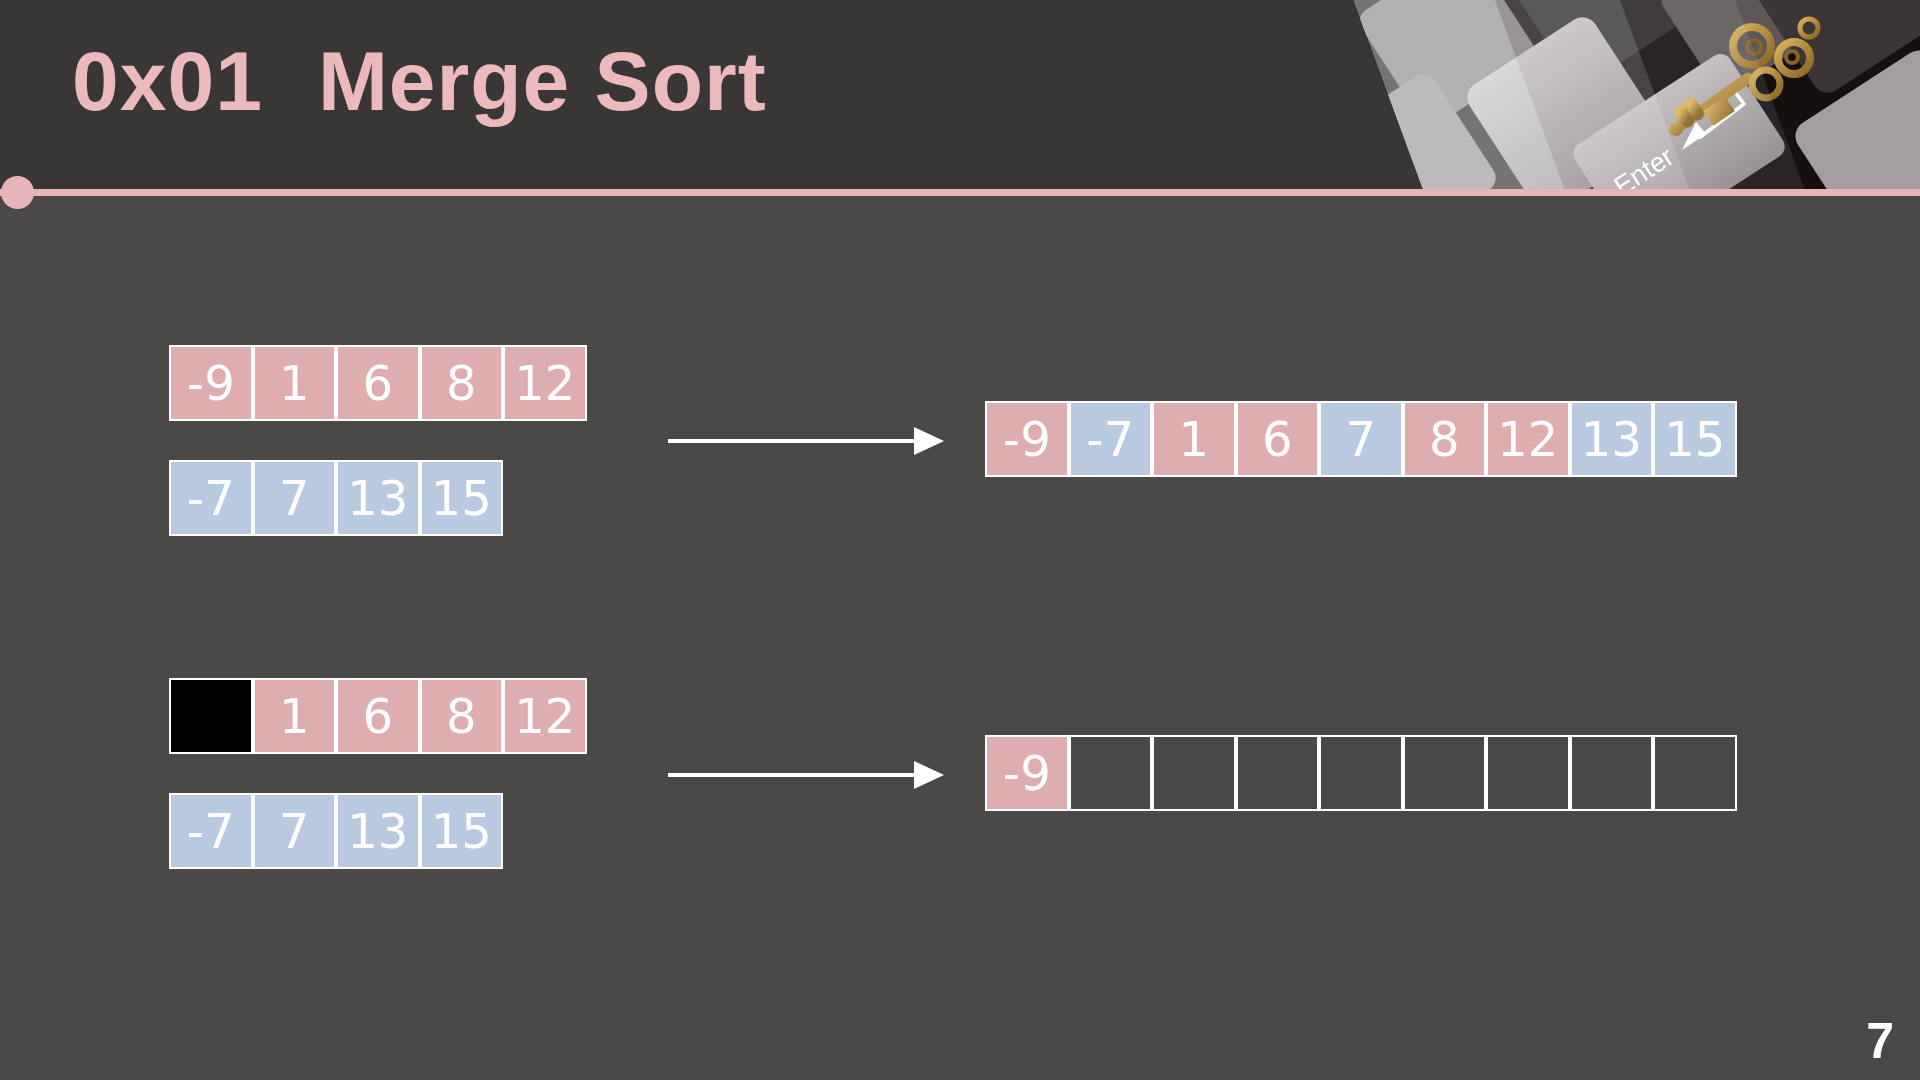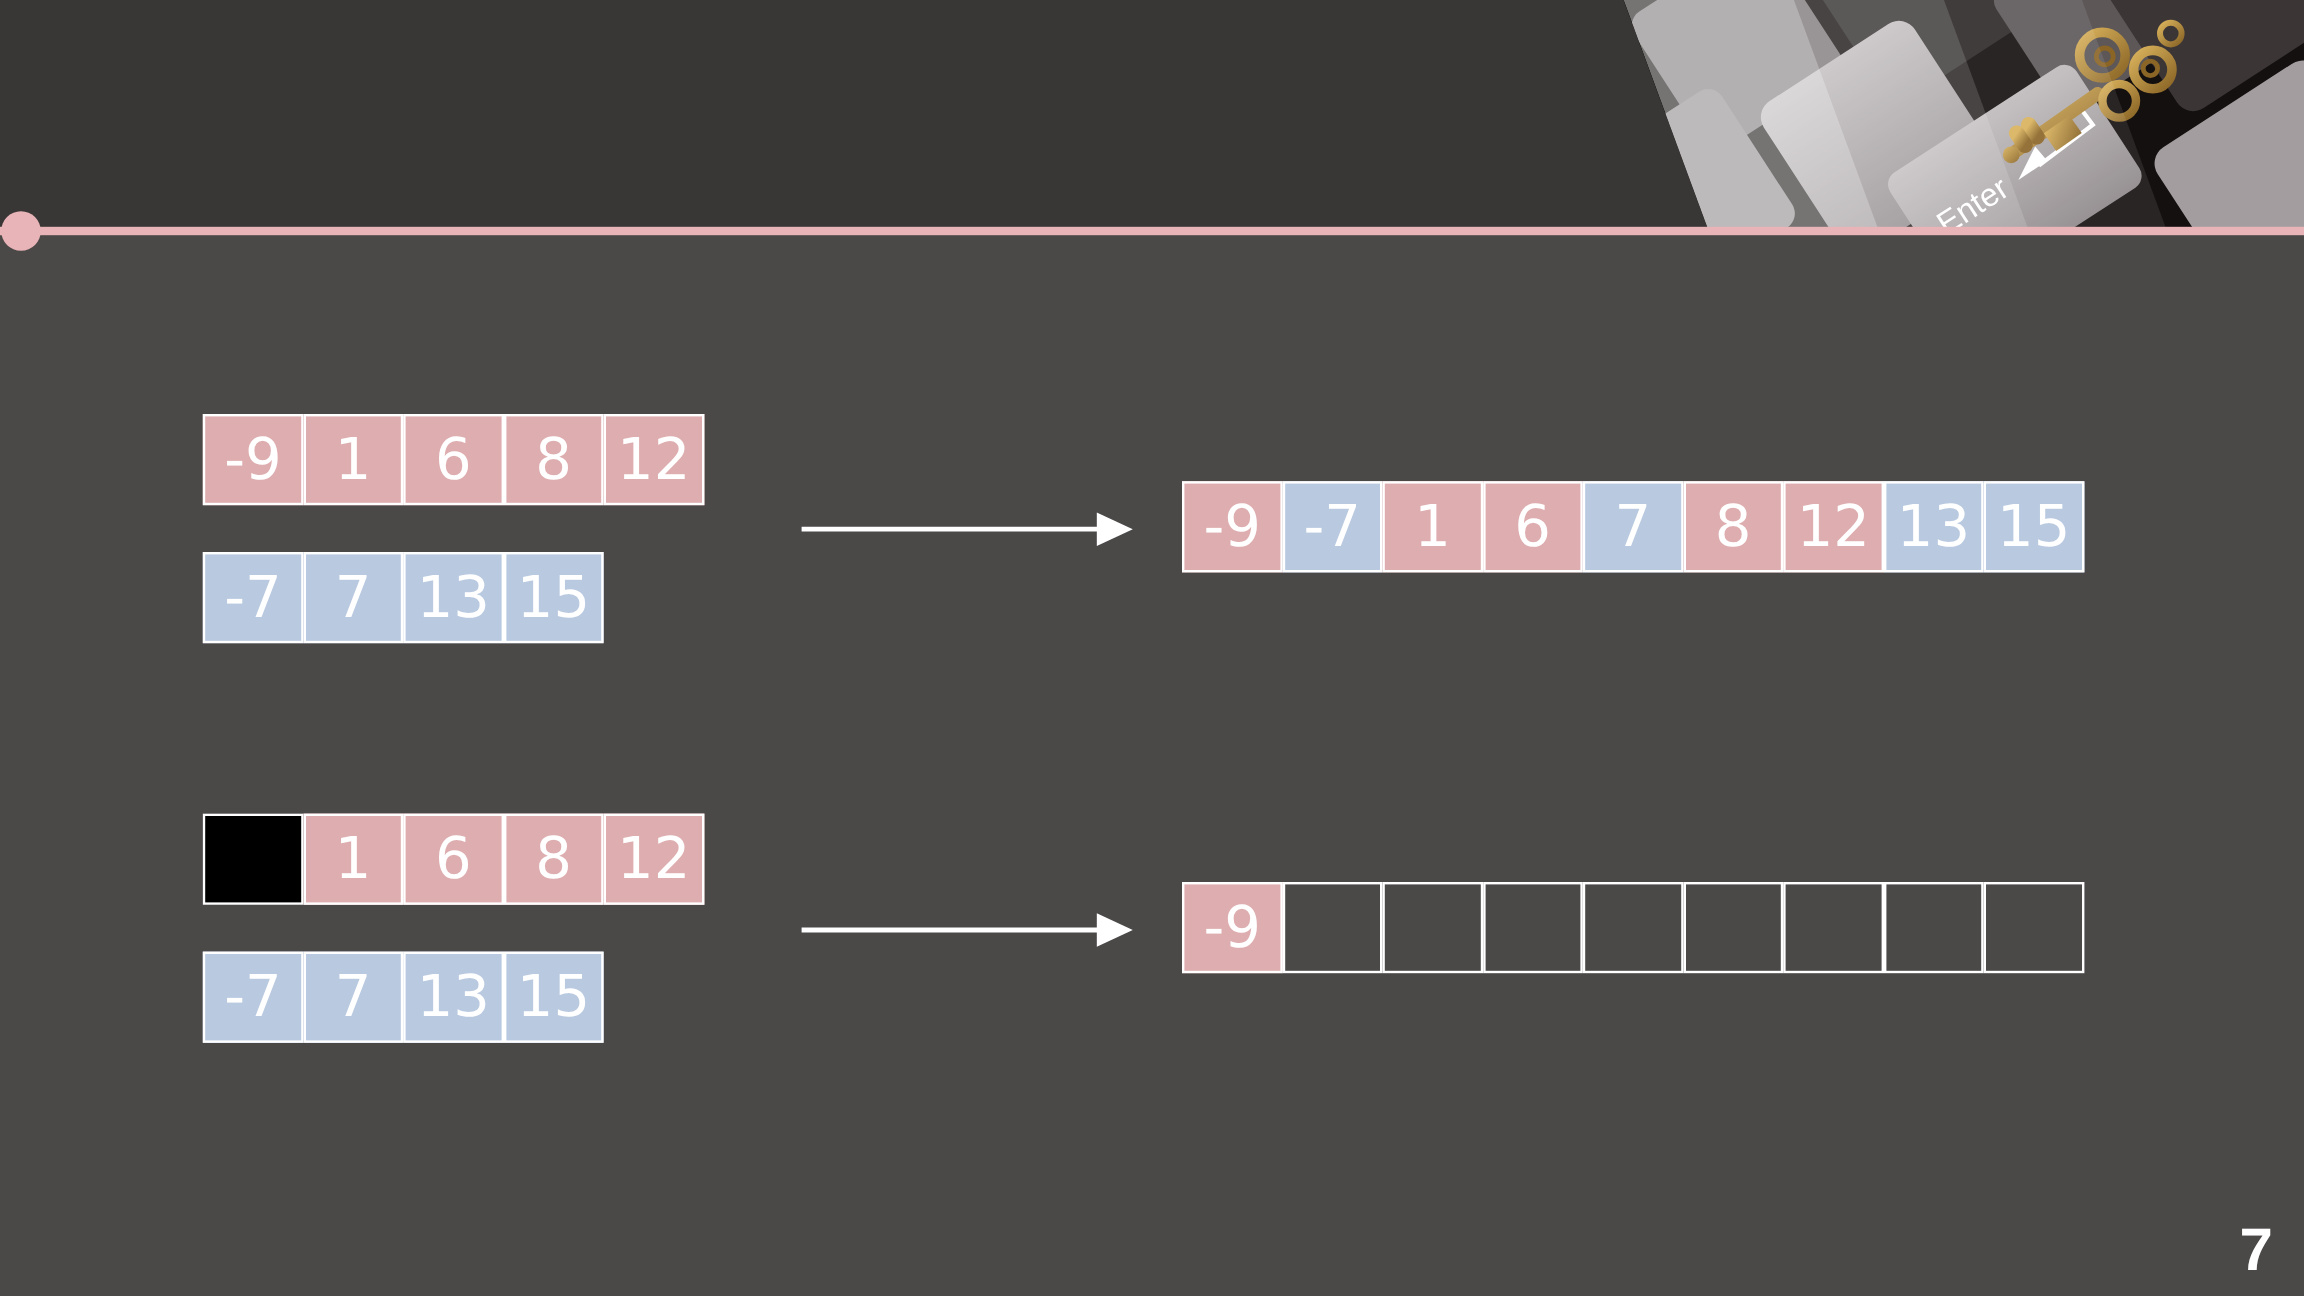--- a/index.html
+++ b/index.html
@@ -97,20 +97,25 @@
       </g>
     </svg>
     <div id="wash-1" class="wash"></div>
     <div id="wash-2" class="wash"></div>
     <div id="wash-3" class="wash"></div>
   </div>
 
   <div id="accent-rule"></div>
   <div id="accent-dot"></div>
 
+  <div id="slide-title">
+    <span>0x01</span>
+    <span class="gap"></span>
+    <span>Merge Sort</span>
+  </div>
 
   <div class="array-row" style="left:169px;top:345px;">
       <div class="cell pink">-9</div>
       <div class="cell pink">1</div>
       <div class="cell pink">6</div>
       <div class="cell pink">8</div>
       <div class="cell pink">12</div>
     </div>
 
   <div class="array-row" style="left:169px;top:460px;">

